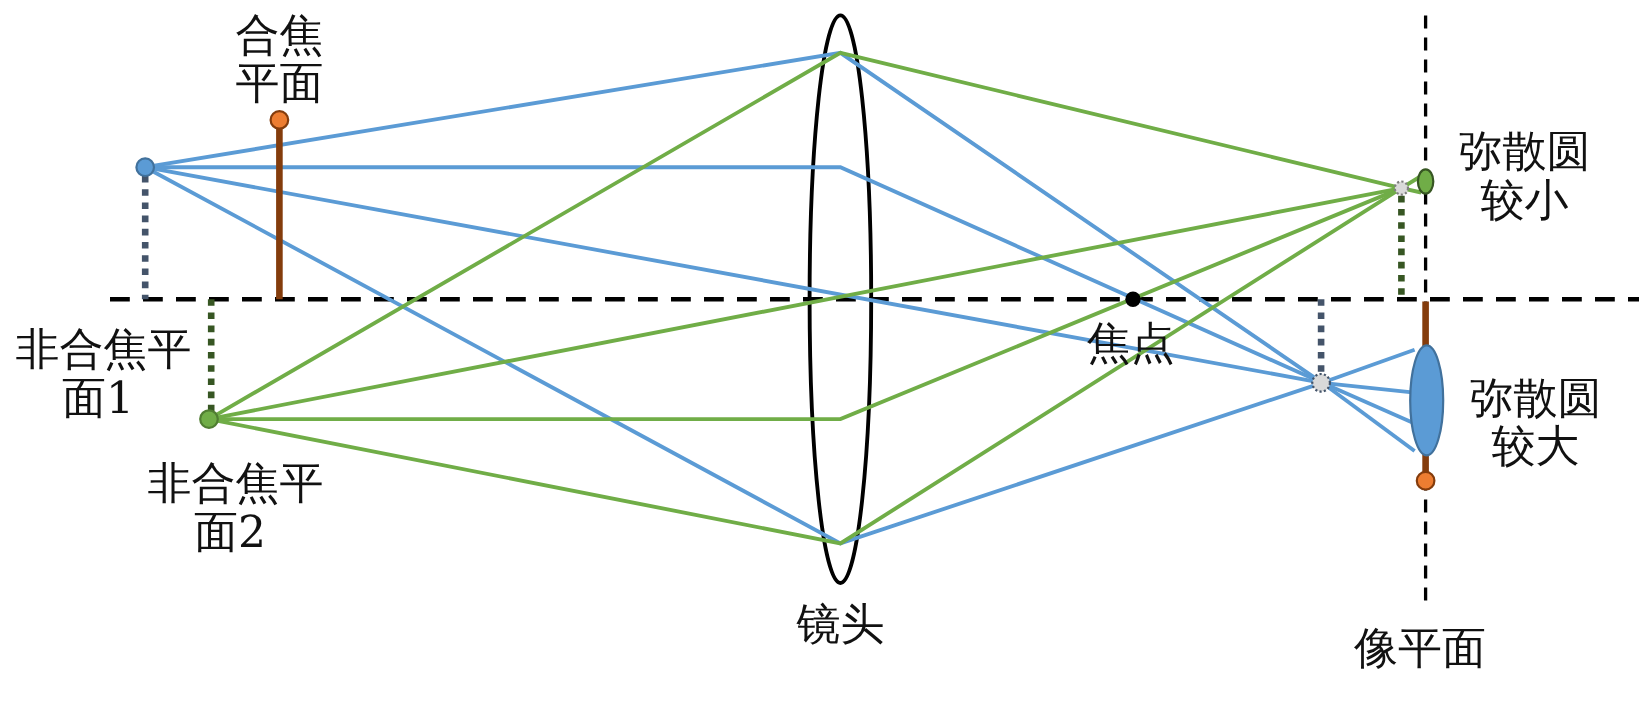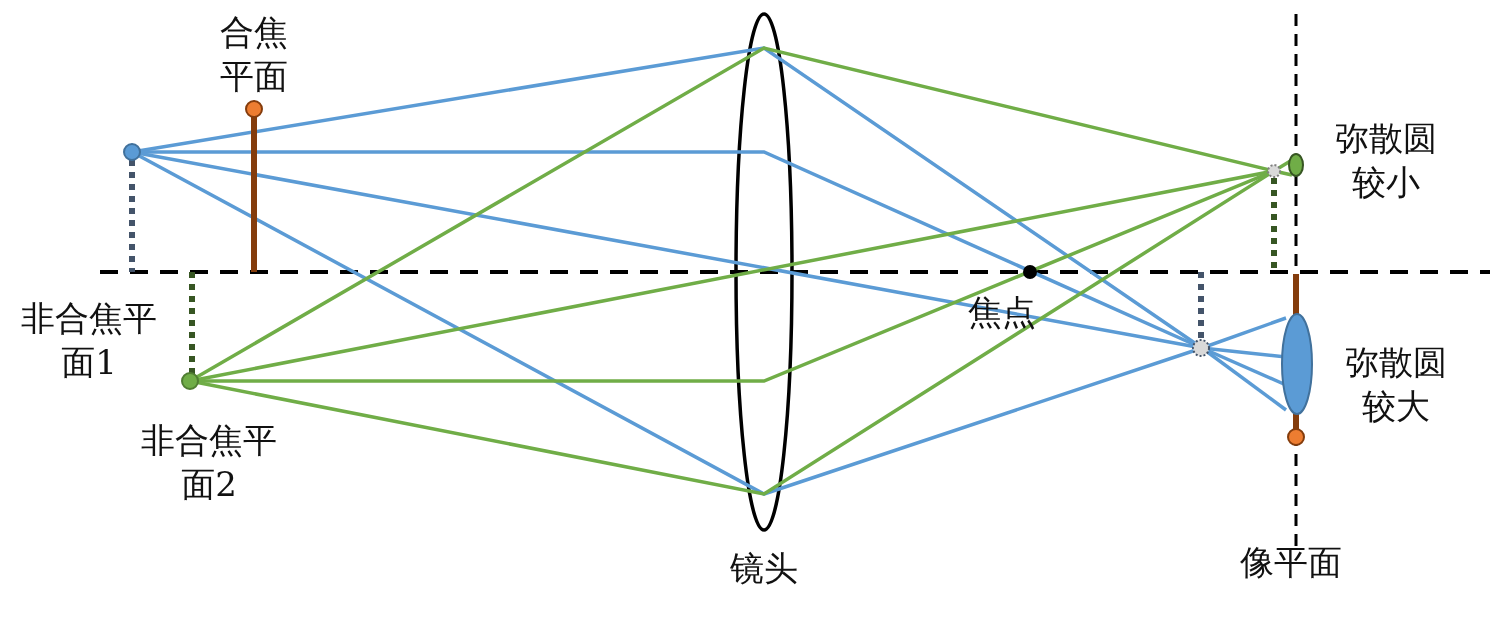--- a/index.html
+++ b/index.html
@@ -1,19 +1,19 @@
 <!DOCTYPE html>
 <html><head>
   <meta charset="utf-8">
   <style>
     html, body { margin: 0; padding: 0; background: #ffffff; }
     body { width: 1490px; height: 642px; position: relative; overflow: hidden;
            font-family: "DejaVu Serif", "Liberation Serif", serif; }
     svg { position: absolute; left: 0; top: 0; }
-    .label { position: absolute; font-size: 34px; color: #111; line-height: 44px;
+    .label { position: absolute; font-size: 40px; color: #111; line-height: 44px;
              text-align: center; white-space: pre; font-family: "DejaVu Serif", "Liberation Serif", serif; }
   </style>
 </head>
 <body>
 
 <svg width="1490" height="642" viewBox="0 0 1490 642">
 
   <line x1="100" y1="272" x2="1490" y2="272" stroke="#000" stroke-width="4" stroke-dasharray="18,12"></line>
 
   <line x1="1296" y1="14" x2="1296" y2="548" stroke="#000" stroke-width="3" stroke-dasharray="12,8"></line>
@@ -62,18 +62,18 @@
   <circle cx="1296" cy="437" r="8" fill="#ed7d31" stroke="#843c0c" stroke-width="2"></circle>
 </svg>
 
 <div class="label" style="left:214px; top:10px; width:80px;">合焦
 平面</div>
 <div class="label" style="left:14px; top:296px; width:150px;">非合焦平
 面1</div>
 <div class="label" style="left:134px; top:418px; width:150px;">非合焦平
 面2</div>
 <div class="label" style="left:714px; top:546px; width:100px;">镜头</div>
-<div class="label" style="left:952px; top:290px; width:100px;">焦点</div>
+<div class="label" style="left:978px; top:290px; width:100px;">焦点</div>
 <div class="label" style="left:1326px; top:116px; width:120px;">弥散圆
 较小</div>
 <div class="label" style="left:1336px; top:340px; width:120px;">弥散圆
 较大</div>
-<div class="label" style="left:1226px; top:540px; width:130px;">像平面</div>
+<div class="label" style="left:1226px; top:568px; width:130px;">像平面</div>
 
 </body></html>

